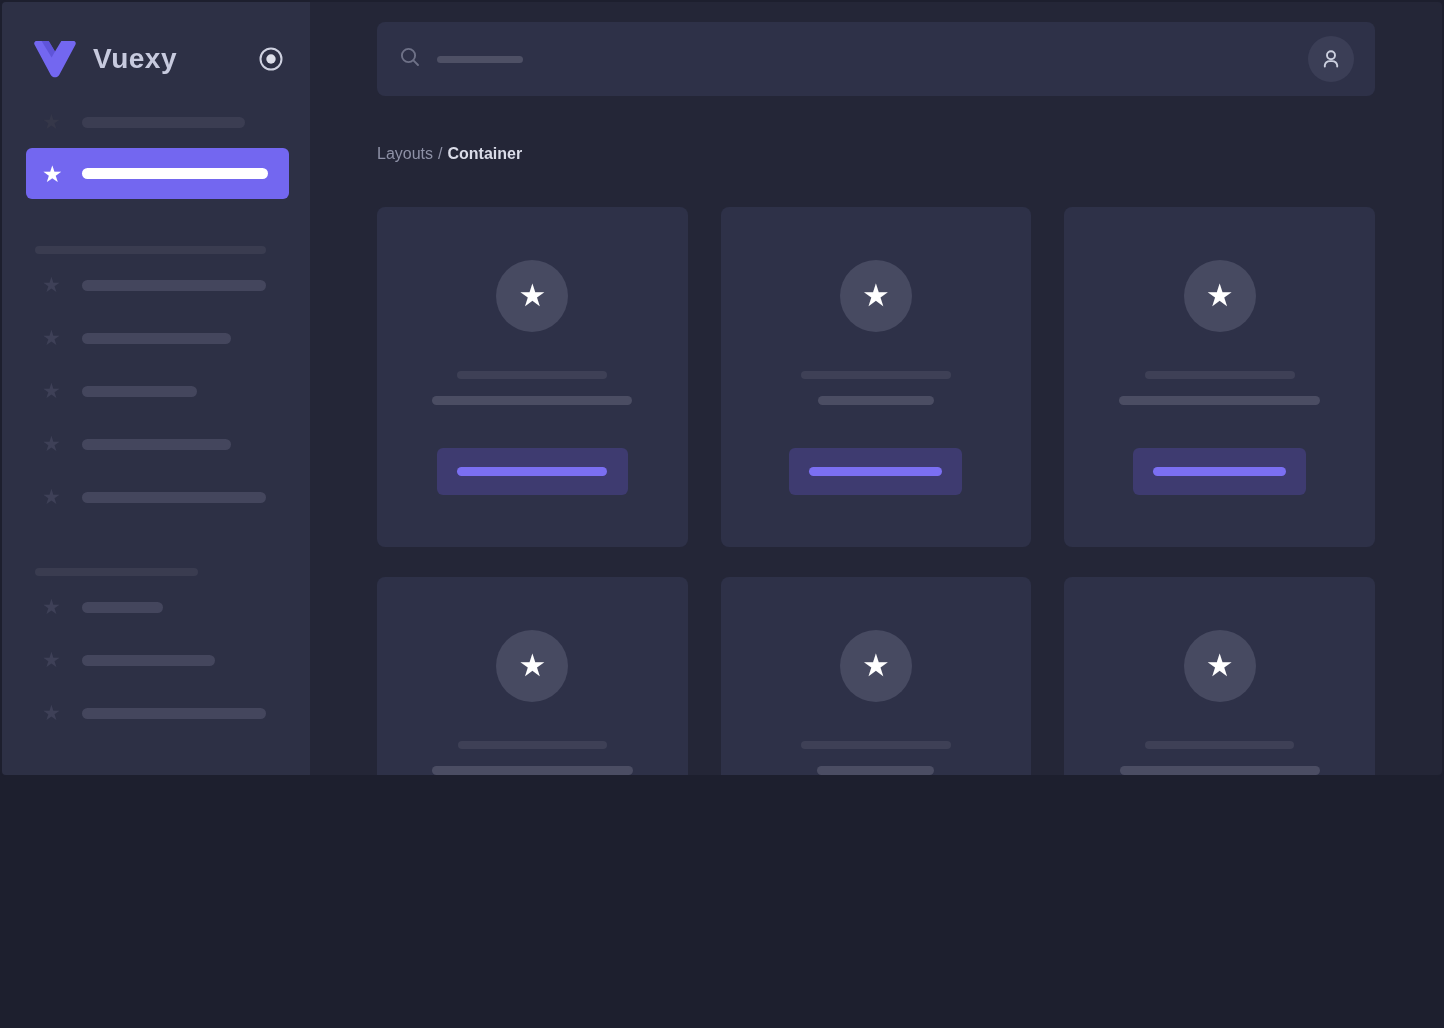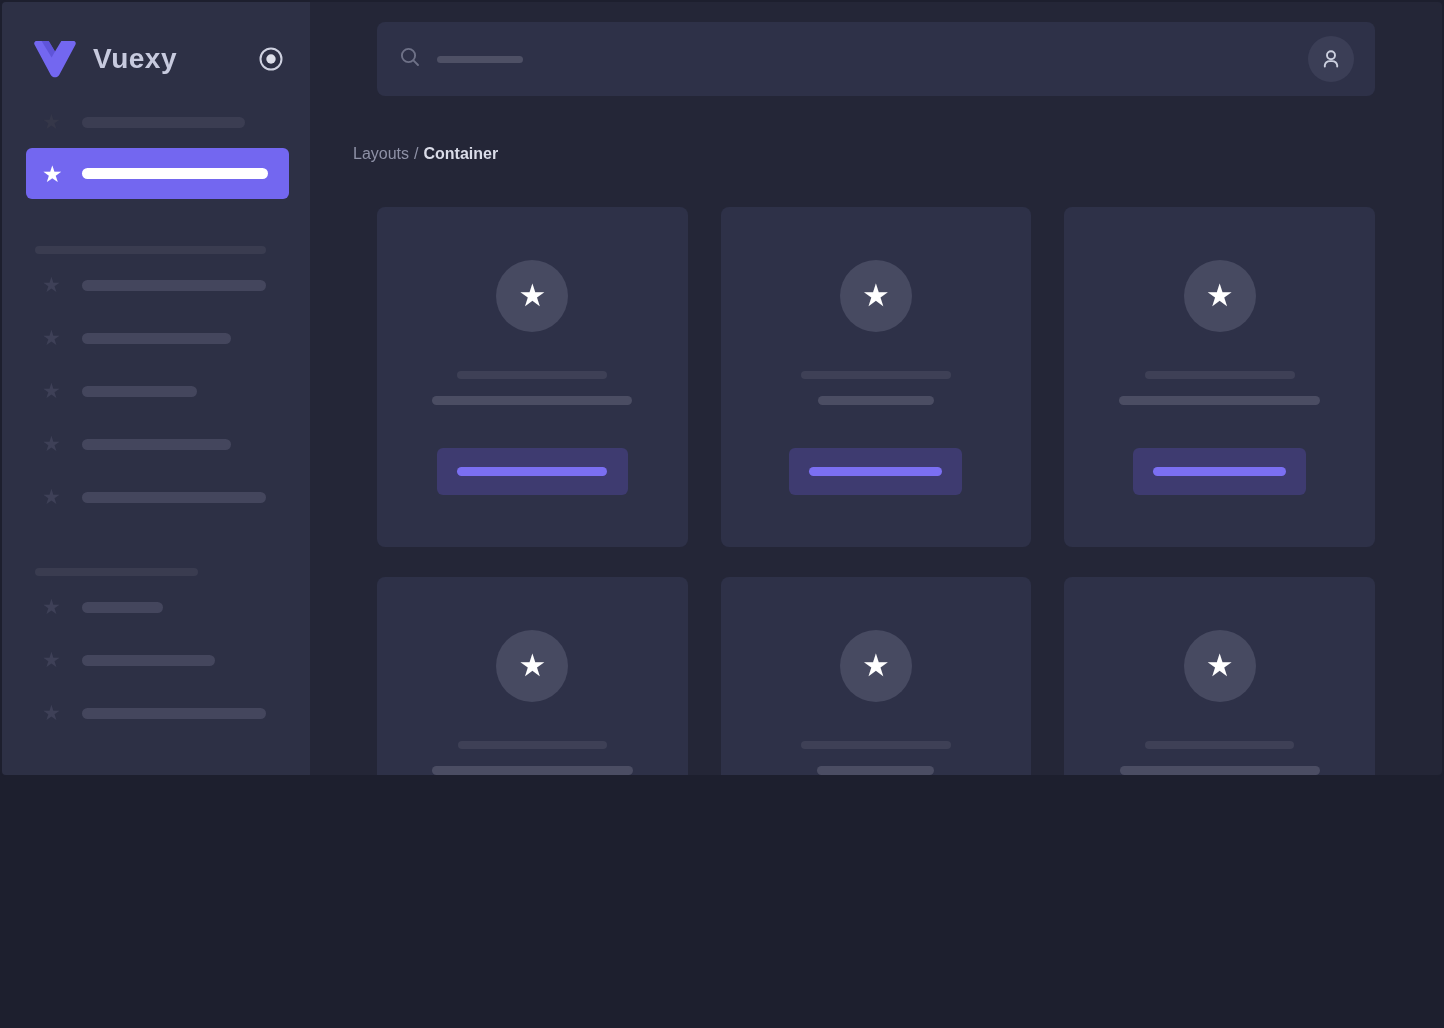--- a/index.html
+++ b/index.html
@@ -48,21 +48,21 @@
 
   
   .main{flex:1;height:100%;position:relative}
   .topbar{margin:20px 67px 0;height:74px;background:var(--card);border-radius:8px;
     display:flex;align-items:center;padding:0 22px;position:relative}
   .search-ph{height:7px;border-radius:3.5px;background:#4e5065;margin-left:16px}
   .avatar{position:absolute;right:21px;top:50%;transform:translateY(-50%);
     width:46px;height:46px;border-radius:50%;background:#3b3e56;
     display:flex;align-items:center;justify-content:center;cursor:pointer}
 
-  .breadcrumb{margin:48px 43px 0;height:20px;line-height:20px;font-size:16px;color:var(--muted)}
+  .breadcrumb{margin:48px 67px 0;height:20px;line-height:20px;font-size:16px;color:var(--muted)}
   .crumb-sep{margin:0 5px}
   .crumb-current{color:var(--bright);font-weight:700}
 
   .grid{margin:43px 67px 0;display:grid;grid-template-columns:repeat(3,1fr);gap:30px 33px}
   .card{height:340px;background:var(--card);border-radius:8px;
     display:flex;flex-direction:column;align-items:center}
   .card-avatar{margin-top:53px;width:72px;height:72px;border-radius:50%;background:#474a61;
     display:flex;align-items:center;justify-content:center}
   .card-star{color:#fff;font-size:31px;line-height:1;transform:translateY(-1px)}
   .cline{border-radius:5px}

